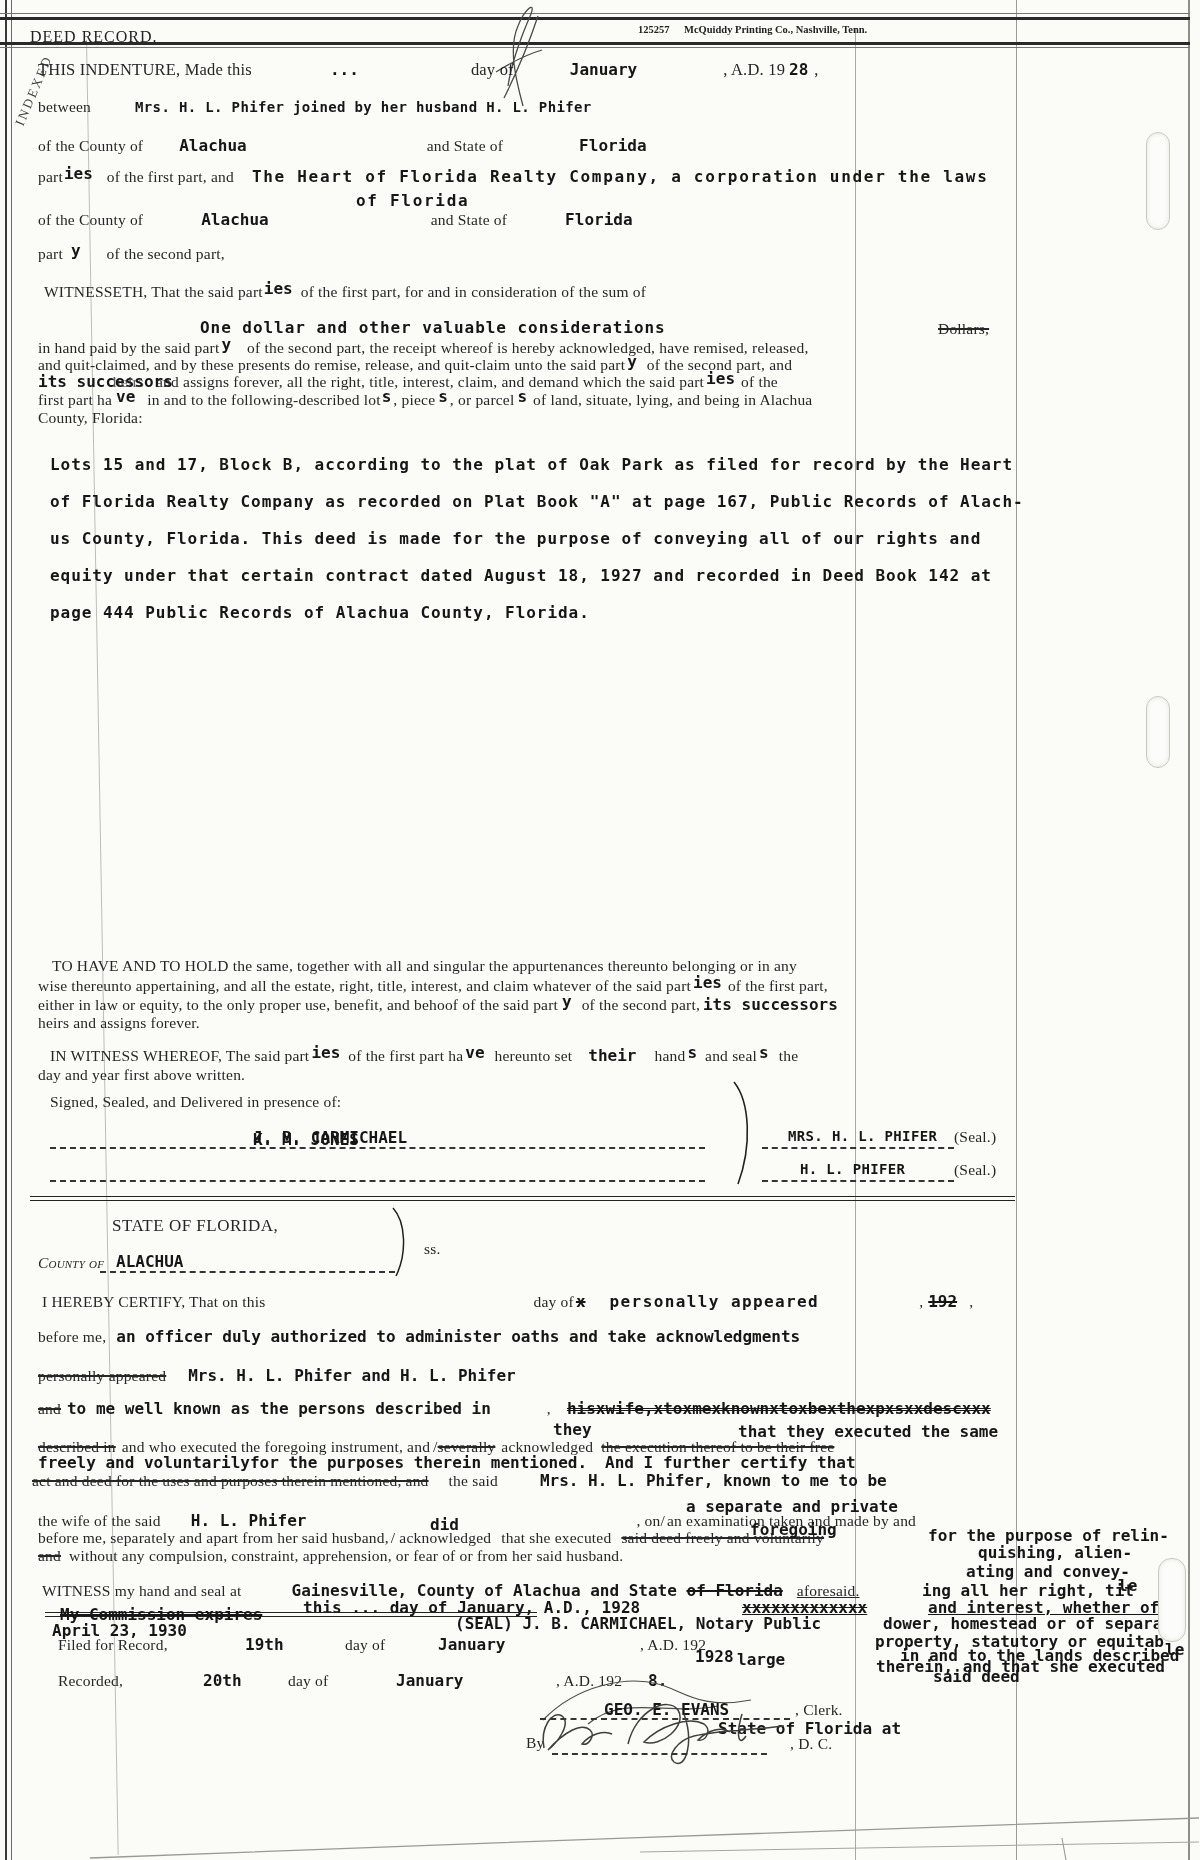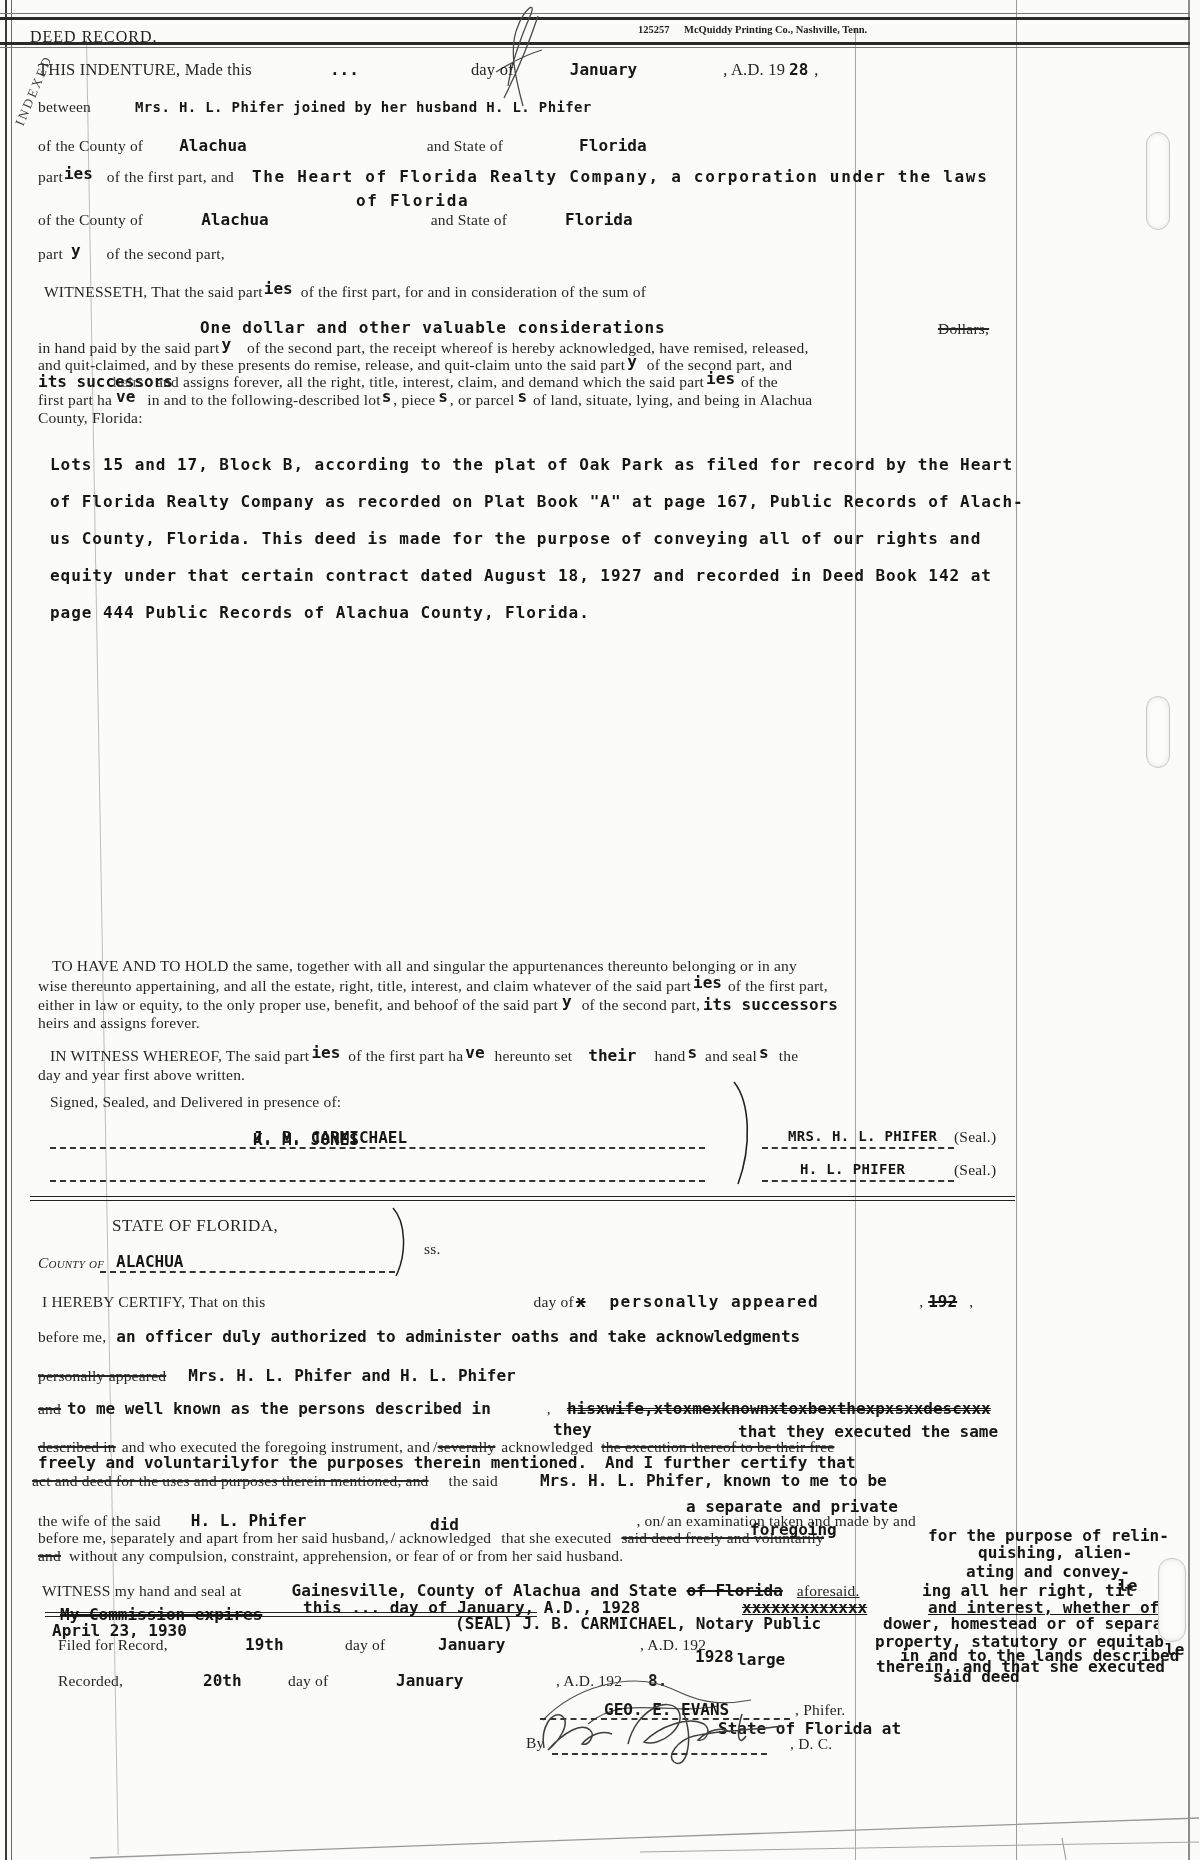--- a/index.html
+++ b/index.html
@@ -213,21 +213,21 @@
   <div class="ln p" style="left:288px;top:1672px;">day of</div>
   <div class="ln t" style="left:396px;top:1671px;">January</div>
   <div class="ln p" style="left:556px;top:1672px;">, A.D. 192</div>
   <div class="ln t" style="left:648px;top:1671px;">8.</div>
 
   <svg style="left:533px;top:1676px;" width="230" height="50" viewBox="0 0 230 50">
     <path d="M10 44 C45 8 95 0 125 8 C150 14 165 34 218 24 M55 48 C90 18 135 40 185 30" fill="none" stroke="#4c4c4a" stroke-width="1.2"></path>
   </svg>
   <div class="dash" style="left:540px;top:1718px;width:250px;"></div>
   <div class="ln t" style="left:604px;top:1700px;">GEO. E. EVANS</div>
-  <div class="ln p" style="left:795px;top:1701px;">, Phifer.</div>
+  <div class="ln p" style="left:795px;top:1701px;">, Clerk.</div>
 
   <div class="ln p" style="left:526px;top:1734px;">By</div>
   <svg style="left:536px;top:1686px;" width="268" height="90" viewBox="0 0 268 90">
     <path d="M8 62 C4 42 16 24 26 30 C36 38 20 58 12 64 C28 46 46 36 54 44 C60 50 52 60 46 58 C54 48 68 44 76 48" fill="none" stroke="#3f3f3d" stroke-width="1.5"></path>
     <path d="M92 58 C100 24 132 10 142 24 C152 40 124 62 108 56 C124 40 152 30 168 38 C176 44 170 56 162 54 C172 44 186 40 194 46 M148 28 C158 56 150 84 138 76 C130 70 142 54 158 50 C184 44 218 44 248 40 M206 28 C200 48 202 62 210 50" fill="none" stroke="#3f3f3d" stroke-width="1.5"></path>
   </svg>
   <div class="dash" style="left:552px;top:1753px;width:215px;"></div>
   <div class="ln p" style="left:790px;top:1735px;">, D. C.</div>
 
   <div class="pill" style="left:1146px;top:132px;width:22px;height:96px;"></div>

